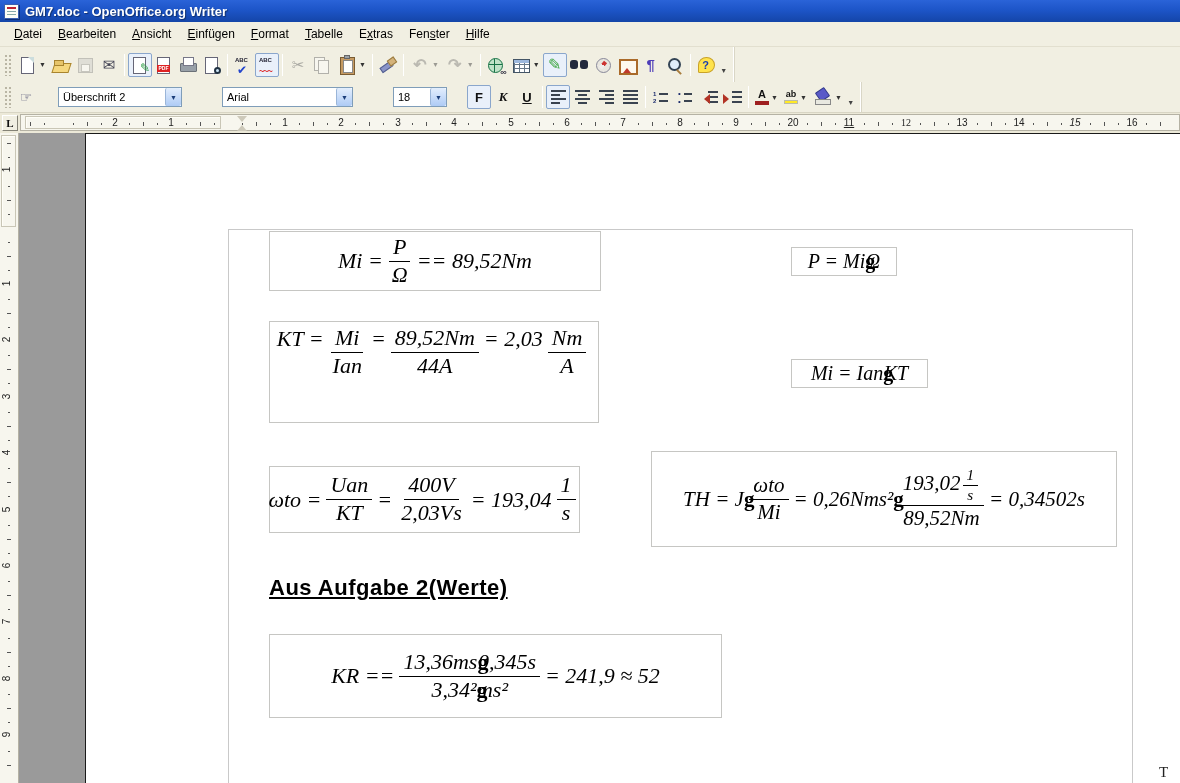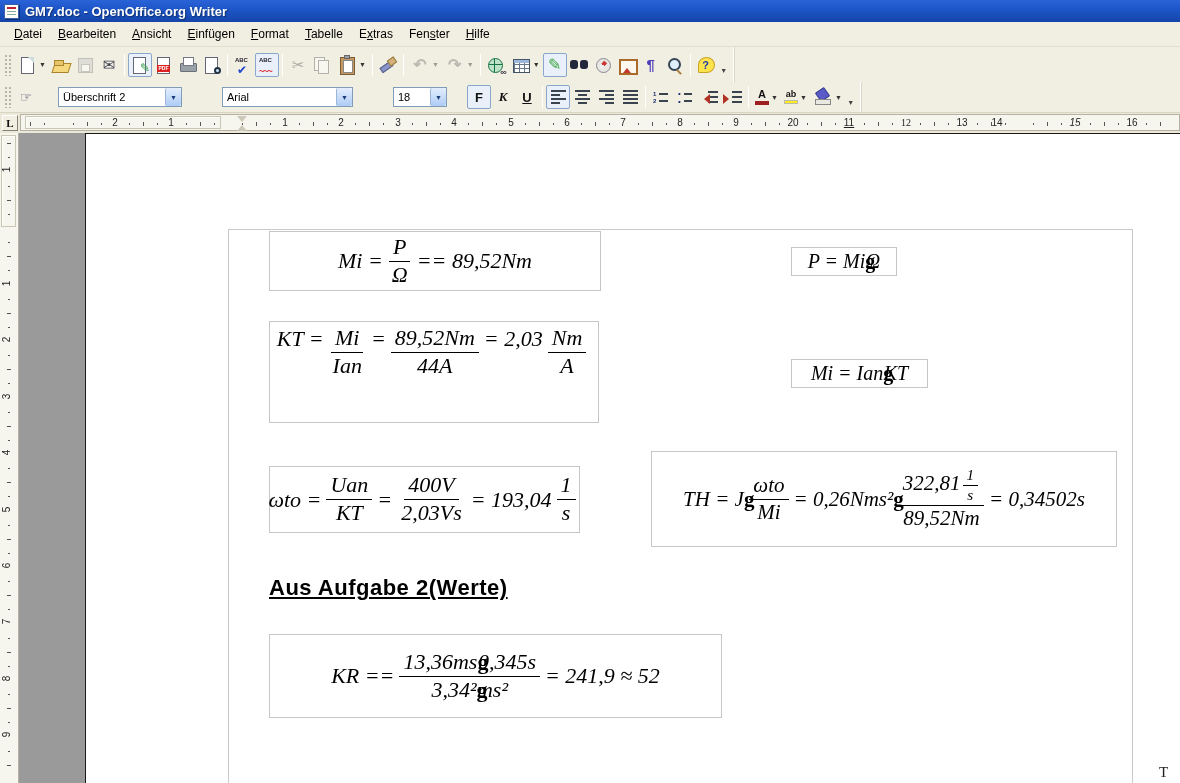--- a/index.html
+++ b/index.html
@@ -392,21 +392,21 @@
         <span class="rnum" style="left: 433px;">4</span>
         <span class="rnum" style="left: 490px;">5</span>
         <span class="rnum" style="left: 546px;">6</span>
         <span class="rnum" style="left: 602px;">7</span>
         <span class="rnum" style="left: 659px;">8</span>
         <span class="rnum" style="left: 715px;">9</span>
         <span class="rnum" style="left: 772px;">20</span>
         <span class="rnum" style="left: 828px; text-decoration: underline;">11</span>
         <span class="rnum" style="left: 885px; font-family: Liberation Serif, serif;">12</span>
         <span class="rnum" style="left: 941px; text-align: center;">13</span>
-        <span class="rnum" style="left: 976px;">14</span>
+        <span class="rnum" style="left: 998px;">14</span>
         <span class="rnum" style="left: 1054px; font-style: italic;">15</span>
         <span class="rnum" style="left: 1111px;">16</span>
         <i class="tick" style="left: 9.3px; top: 7px; width: 1px; height: 4px;"></i>
         <i class="tick" style="left: 23.4px; top: 8px; width: 1px; height: 2px;"></i>
         <i class="tick" style="left: 51.6px; top: 8px; width: 1px; height: 2px;"></i>
         <i class="tick" style="left: 65.8px; top: 7px; width: 1px; height: 4px;"></i>
         <i class="tick" style="left: 79.9px; top: 8px; width: 1px; height: 2px;"></i>
         <i class="tick" style="left: 108.1px; top: 8px; width: 1px; height: 2px;"></i>
         <i class="tick" style="left: 122.3px; top: 7px; width: 1px; height: 4px;"></i>
         <i class="tick" style="left: 136.4px; top: 8px; width: 1px; height: 2px;"></i>
@@ -573,21 +573,21 @@
     </div>
 
     <div class="frame fml-md" style="left:565px;top:317px;width:466px;height:96px">
       <span class="fx">TH = J<span class="gd">g</span></span>
       <span class="fr">
           <span class="n fx">ωto</span>
           <span class="d fx">Mi</span>
         </span>
       <span class="fx">= 0,26Nms²<span class="gd">g</span></span>
       <span class="fr">
-        <span class="n"><span class="fx">322,81</span><span class="fr frs">
+        <span class="n"><span class="fx">193,02</span><span class="fr frs">
               <span class="n fx">1</span>
               <span class="d fx">s</span>
             </span></span>
         <span class="d fx">89,52Nm</span>
       </span>
       <span class="fx">= 0,34502s</span>
     </div>
 
     <div class="heading" style="left:183px;top:441px">Aus Aufgabe 2(Werte)</div>
 

